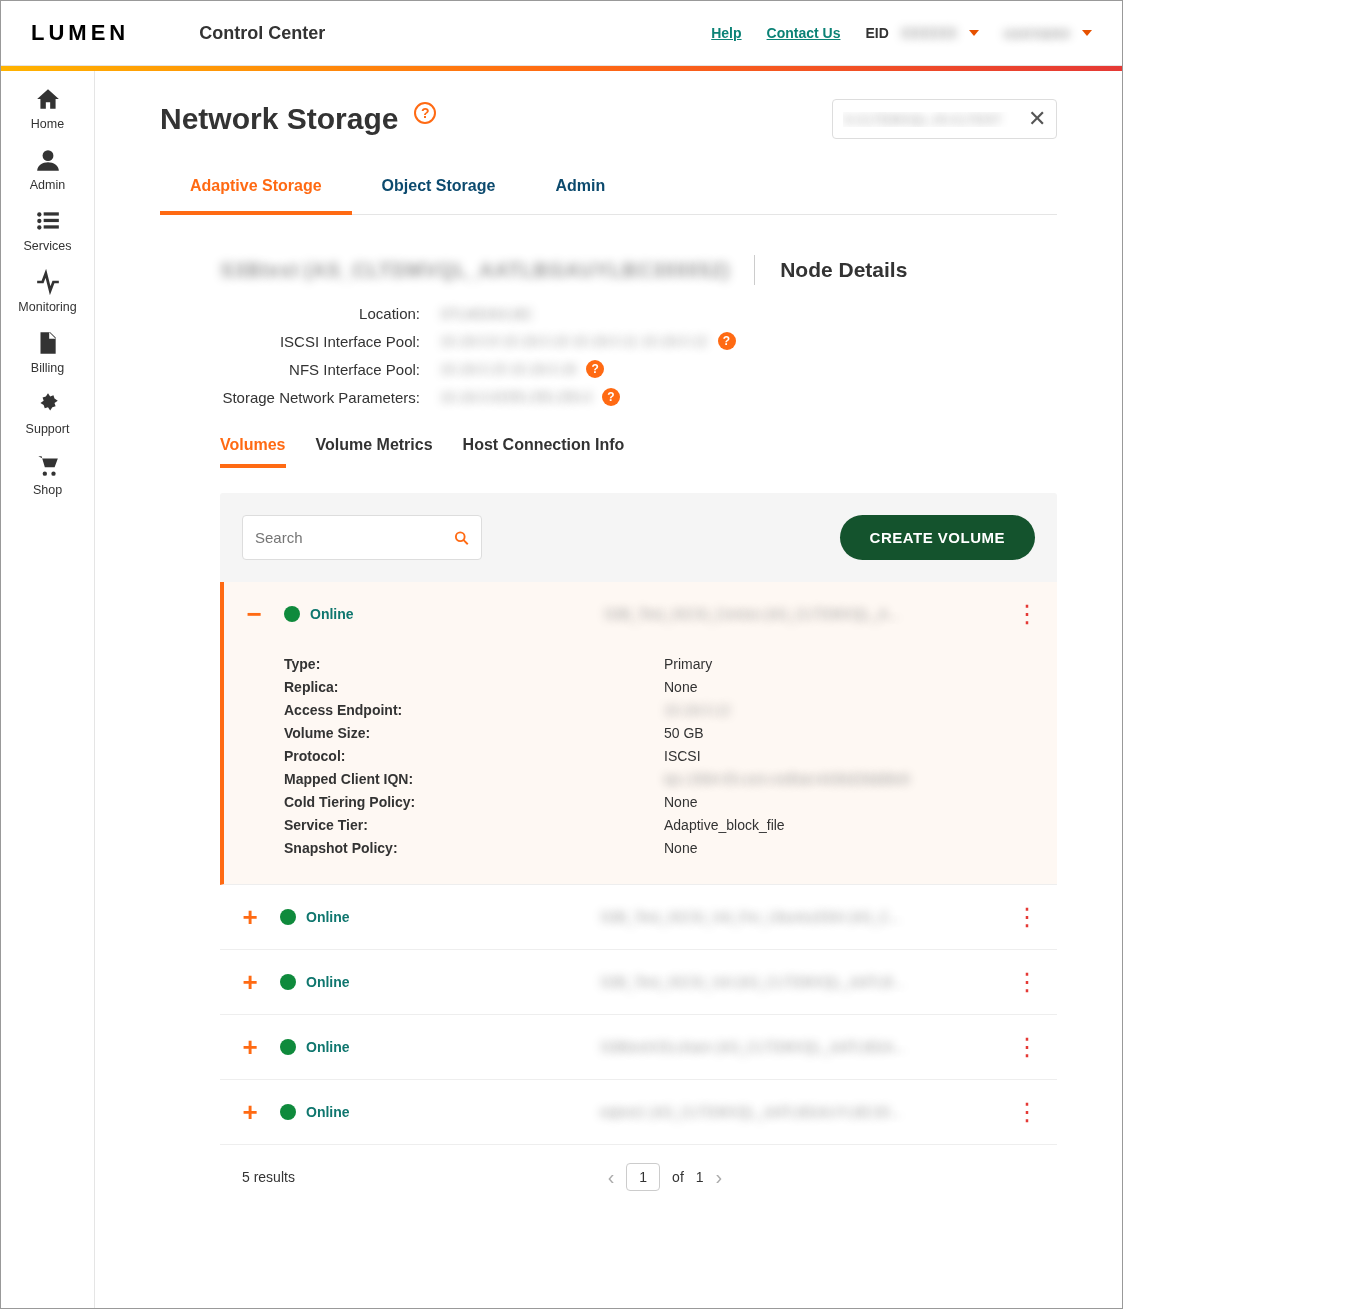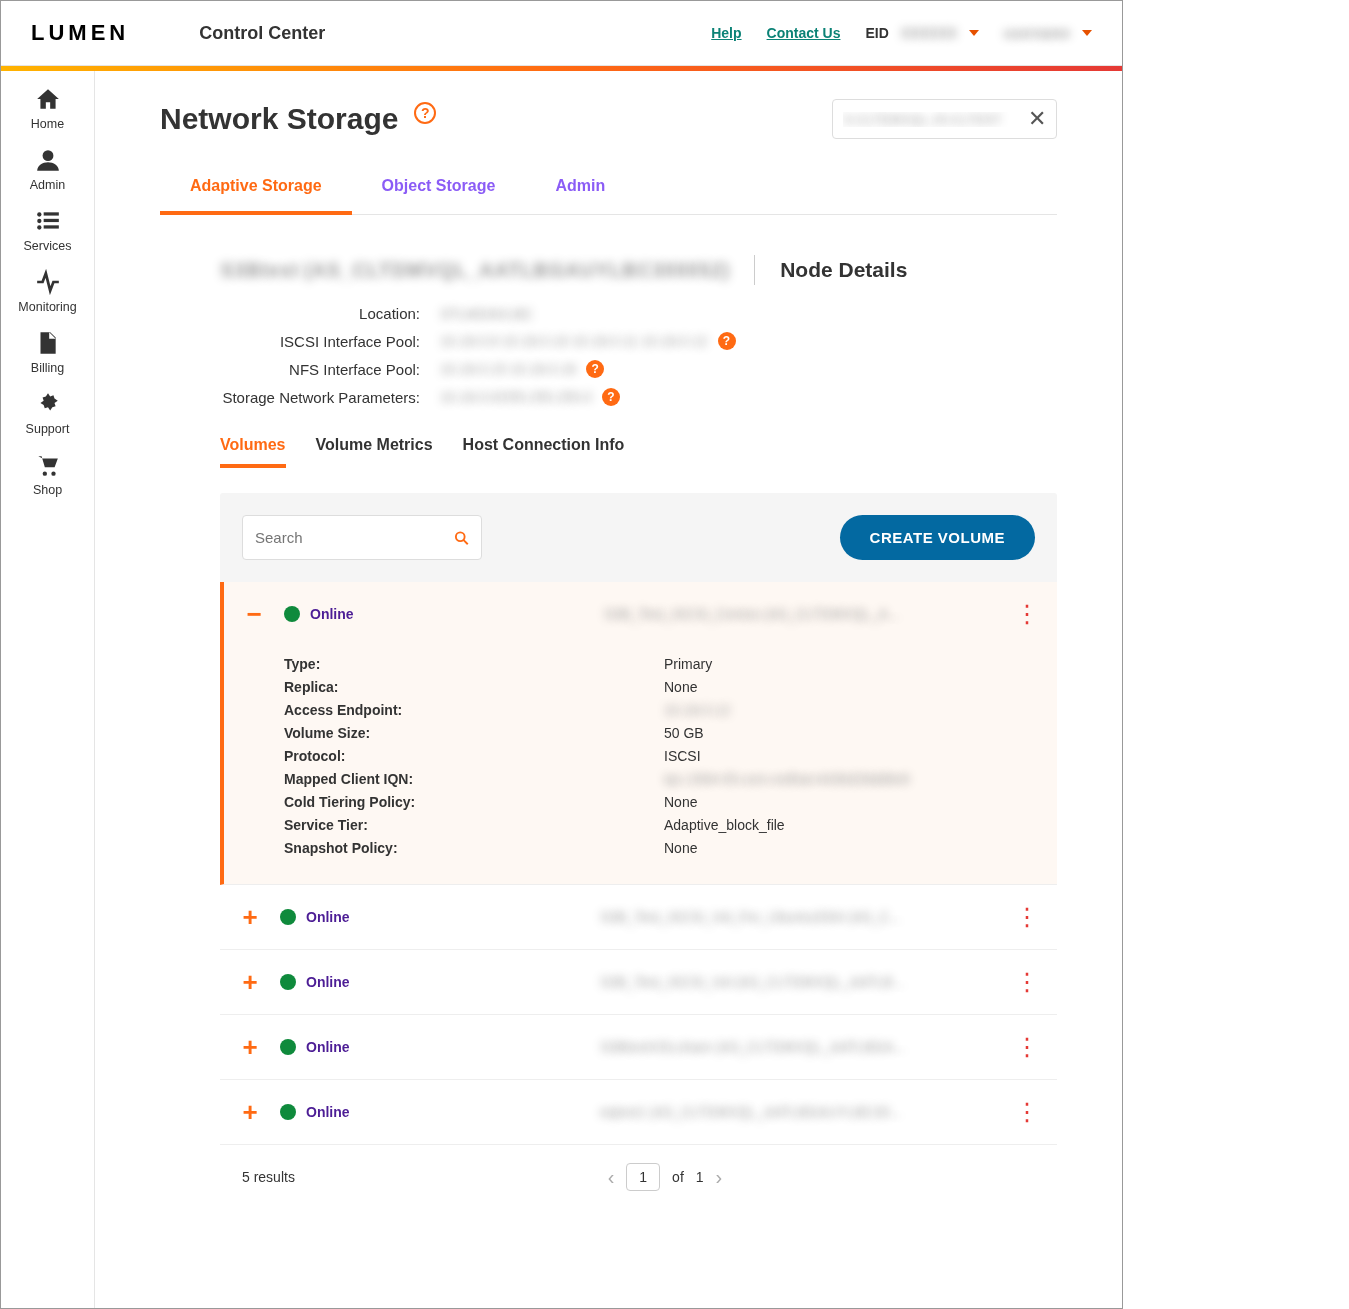--- a/index.html
+++ b/index.html
@@ -21,52 +21,52 @@
 .nav span{font-size:12.5px;font-weight:400}
 .main{flex:1;padding:28px 65px 0 65px;overflow:auto}
 .title-row{display:flex;align-items:center;justify-content:space-between}
 .title{display:flex;align-items:flex-start;gap:16px}
 .title h1{font-size:30px;font-weight:800}
 .help-circ{width:22px;height:22px;border:2px solid #ff6a13;border-radius:50%;color:#ff6a13;display:flex;align-items:center;justify-content:center;font-weight:700;font-size:14px}
 .searchbox{display:flex;align-items:center;gap:8px;border:1px solid #ddd;border-radius:4px;padding:6px 10px;width:225px}
 .searchbox input{border:none;outline:none;flex:1}
 .closex{font-size:22px;color:#555;cursor:pointer}
 .tabs{display:flex;border-bottom:1px solid #e5e5e5;margin-top:22px}
-.tab{padding:16px 30px;font-weight:700;font-size:16px;color:#8b5cf6;cursor:pointer}
+.tab{padding:16px 30px;font-weight:700;font-size:16px;color:#0c4a6e;cursor:pointer}
 .tab.active{color:#ff6a13;border-bottom:4px solid #ff6a13;margin-bottom:-1px}
 .node{margin-top:40px;padding-left:60px}
 .node-head{display:flex;align-items:center;gap:25px}
 .node-name{font-size:21px;font-weight:800}
 .node-title{font-size:21px;font-weight:800}
 .divider{width:1px;height:30px;background:#ccc}
 .details{margin-top:20px;display:grid;grid-template-columns:200px 1fr;column-gap:20px;row-gap:10px;align-items:center}
 .details .lbl{text-align:right;font-size:15px}
 .details .val{display:flex;align-items:center;gap:10px}
 .qm{width:18px;height:18px;background:#ff6a13;color:#fff;border-radius:50%;display:flex;align-items:center;justify-content:center;font-size:12px;font-weight:700}
 .subtabs{display:flex;gap:30px;margin-top:30px}
 .subtab{font-weight:800;font-size:16px;color:#333;padding-bottom:10px;cursor:pointer}
 .subtab.active{color:#ff6a13;border-bottom:4px solid #ff6a13}
 .panel{margin-top:25px;background:#f5f5f5;border-radius:3px}
 .panel-top{display:flex;justify-content:space-between;padding:22px}
 .srch{display:flex;align-items:center;background:#fff;border:1px solid #ddd;border-radius:4px;width:240px;padding:8px 12px}
 .srch input{border:none;outline:none;flex:1;font-size:15px}
 .srch svg{width:20px;height:20px;color:#ff6a13}
-.create{background:#0369a1;color:#fff;font-weight:800;font-size:15px;letter-spacing:.5px;border:none;border-radius:28px;padding:14px 30px;cursor:pointer}
+.create{background:#14532d;color:#fff;font-weight:800;font-size:15px;letter-spacing:.5px;border:none;border-radius:28px;padding:14px 30px;cursor:pointer}
 .thead{display:flex;background:#fafafa;border-top:1px solid #e5e5e5;border-bottom:1px solid #e5e5e5;padding:14px 0}
 .col-toggle{width:60px}
 .col-status{width:300px;padding-left:0;font-weight:800}
 .col-name{flex:1;font-weight:800;border-left:1px solid #e5e5e5;padding-left:20px}
 .col-act{width:60px}
 .row{background:#fff;border-bottom:1px solid #eee}
 .row.expanded{background:#fef8f3;border-left:4px solid #ff6a13}
 .row-main{display:flex;align-items:center;padding:18px 0}
 .tgl{width:60px;text-align:center;color:#ff6a13;font-weight:700;font-size:26px;cursor:pointer;line-height:1}
 .status{width:300px;display:flex;align-items:center;gap:10px}
 .dot{width:16px;height:16px;background:#0f8a3c;border-radius:50%}
-.status-txt{color:#4c1d95;font-weight:700}
+.status-txt{color:#0f766e;font-weight:700}
 .name{flex:1;padding-left:20px}
 .kebab{width:60px;text-align:center;color:#e53935;font-size:24px;cursor:pointer}
 .row-detail{padding:10px 60px 28px 60px;display:grid;grid-template-columns:360px 1fr;row-gap:7px;column-gap:20px}
 .row-detail .dl{text-align:left;font-weight:700}
 .row-detail .dv{text-align:left}
 .pager{background:#fff;padding:18px 22px;display:flex;align-items:center}
 .results{flex:0 0 auto}
 .pgctrl{flex:1;display:flex;align-items:center;justify-content:center;gap:12px}
 .pgbtn{color:#aaa;font-size:20px;cursor:pointer}
 .pgnum{border:1px solid #ccc;border-radius:4px;padding:5px 12px}

